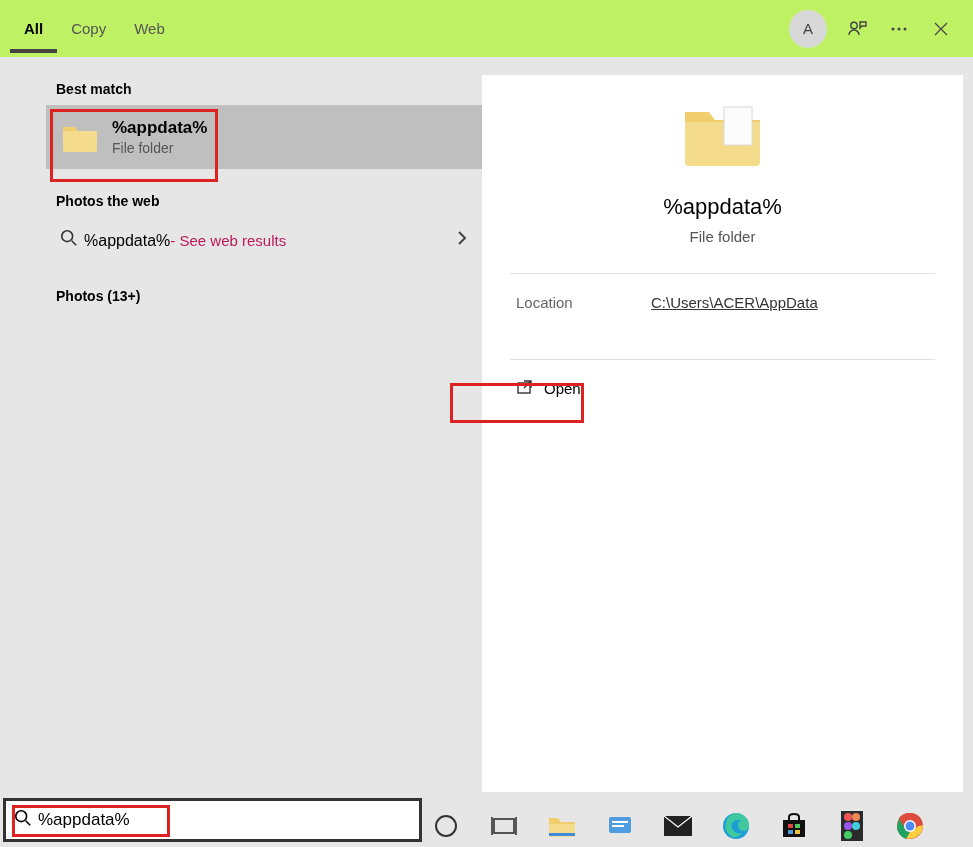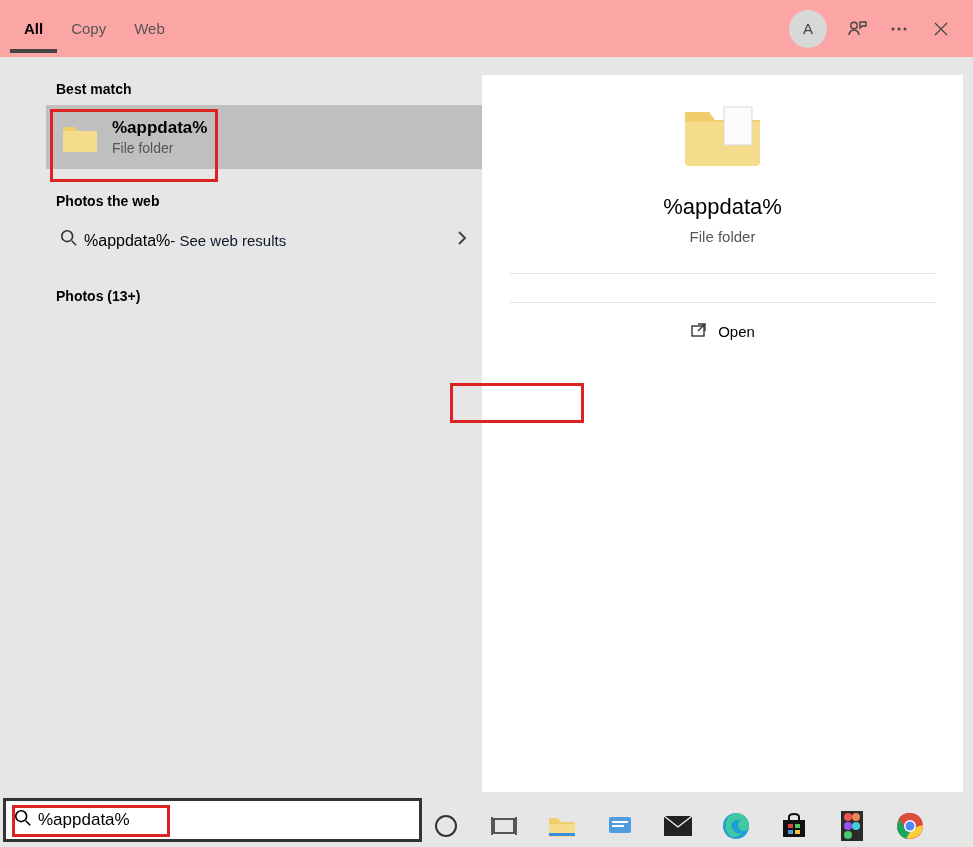--- a/index.html
+++ b/index.html
@@ -9,21 +9,21 @@
       width: 973px;
       height: 847px;
       overflow: hidden;
       position: relative;
     }
     .top-tabs {
       display: flex;
       align-items: center;
       padding: 0 10px;
       height: 57px;
-      background: #fca5a5;
+      background: #bef264;
     }
     .tab {
       padding: 16px 14px;
       font-size: 15px;
       color: #555;
       cursor: pointer;
     }
     .tab.active {
       color: #000;
       font-weight: 600;
@@ -118,21 +118,21 @@
     }
     .web-row .icon {
       width: 24px;
       font-size: 18px;
     }
     .web-text {
       font-size: 16px;
       color: #000;
     }
     .web-hint {
-      color: #0f172a;
+      color: #be185d;
       font-size: 15px;
     }
     .chevron {
       margin-left: auto;
       font-size: 18px;
       color: #555;
     }
     .preview-header {
       display: flex;
       flex-direction: column;
@@ -172,21 +172,20 @@
     }
     .action-list {
       padding: 8px 0;
     }
     .action-item {
       display: flex;
       align-items: center;
       padding: 10px 34px;
       font-size: 15px;
       cursor: pointer;
-      justify-content: center;
     }
     .action-item .action-icon {
       width: 28px;
       color: #444;
     }
     .red-box-open {
       position: absolute;
       border: 3px solid #d22;
       left: 450px;
       top: 383px;
@@ -317,20 +316,24 @@
         <svg viewBox="0 0 85 75">
             <path d="M5 15h24l6 8h45v42c0 2-2 4-4 4H9c-2 0-4-2-4-4V15z" fill="#f0cd6d"></path>
             <path d="M5 25h75v40c0 2-2 4-4 4H9c-2 0-4-2-4-4V25z" fill="#f5dc8c"></path>
             <rect x="44" y="10" width="28" height="38" fill="#fcfcfc" stroke="#d8d8d8"></rect>
           </svg>
       </div>
       <div class="preview-title">%appdata%</div>
       <div class="preview-sub">File folder</div>
     </div>
     <div class="divider"></div>
+    <div class="location-row">
+      <div class="location-label">Location</div>
+      <div class="location-path">C:\Users\ACER\AppData</div>
+    </div>
     <div class="divider"></div>
     <div class="action-list">
       <div class="action-item">
         <span class="action-icon">
           <svg width="18" height="18" viewBox="0 0 18 18" fill="none" stroke="#333" stroke-width="1.4">
               <rect x="2" y="5" width="12" height="10"></rect>
               <path d="M8 3h7v7M15 3l-7 7"></path>
             </svg>
         </span>
         <span>Open</span>

